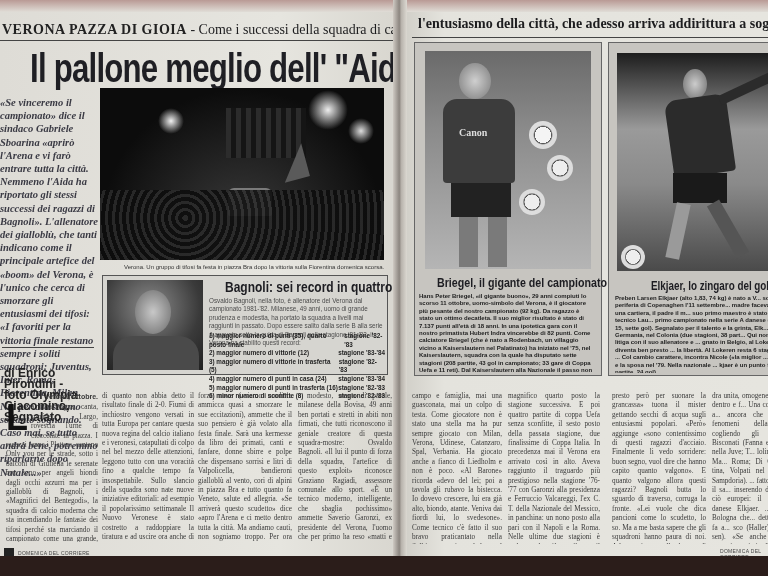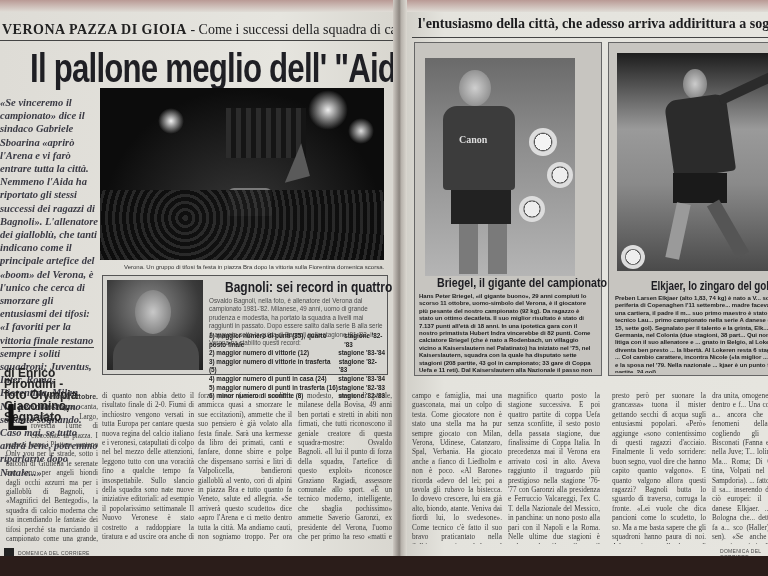--- a/index.html
+++ b/index.html
@@ -112,21 +112,21 @@
   <div class="pgnum" style="top:548px;left:4px;"></div>
   <div class="footer" style="top:550px;left:18px;">DOMENICA DEL CORRIERE</div>
 </div>
 
 <div class="page page-right">
   <div class="top-shadow"></div>
   <div class="kicker" style="left:18px;top:16px;font-weight:bold;font-size:14px;">l'entusiasmo della città, che adesso arriva addirittura a sognare lo scud</div>
   <div class="rule" style="top:37px;left:12px;width:356px;"></div>
 
   <div class="frame" style="top:42px;left:14px;width:186px;height:332px;">
-    <div class="photo" style="top:15px;left:10px;width:150px;height:218px;background:linear-gradient(180deg,#6a6a6a 0%,#8a8a8a 35%,#b5b5b5 100%);">
+    <div class="photo" style="top:8px;left:10px;width:166px;height:218px;background:linear-gradient(180deg,#6a6a6a 0%,#8a8a8a 35%,#b5b5b5 100%);">
       <div class="blob" style="left:34px;top:12px;width:32px;height:36px;background:radial-gradient(#cfcfcf,#7a7a7a);"></div>
       <div style="position:absolute;left:18px;top:48px;width:72px;height:84px;background:#3c3c3c;border-radius:14px 14px 4px 4px;"></div>
       <div style="position:absolute;left:34px;top:76px;font-size:10px;font-weight:bold;color:#ddd;font-family:'Liberation Serif',serif;">Canon</div>
       <div style="position:absolute;left:26px;top:132px;width:60px;height:34px;background:#222;"></div>
       <div style="position:absolute;left:34px;top:166px;width:48px;height:50px;background:linear-gradient(90deg,#7a7a7a 0 40%,transparent 40% 60%,#7a7a7a 60%);"></div>
       <div class="blob" style="left:104px;top:70px;width:28px;height:28px;background:radial-gradient(#f4f4f4 40%,#444 42%,#ddd 50%);"></div>
       <div class="blob" style="left:122px;top:104px;width:26px;height:26px;background:radial-gradient(#eee 40%,#444 42%,#ddd 50%);"></div>
       <div class="blob" style="left:94px;top:138px;width:26px;height:26px;background:radial-gradient(#eee 40%,#444 42%,#ddd 50%);"></div>
     </div>
     <div class="box-title" style="top:232px;left:22px;font-size:13px;transform:scaleX(.82);transform-origin:left;">Briegel, il gigante del campionato</div>

